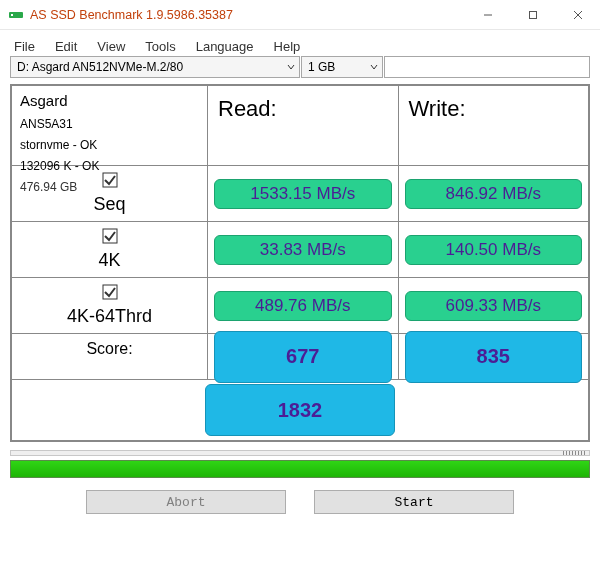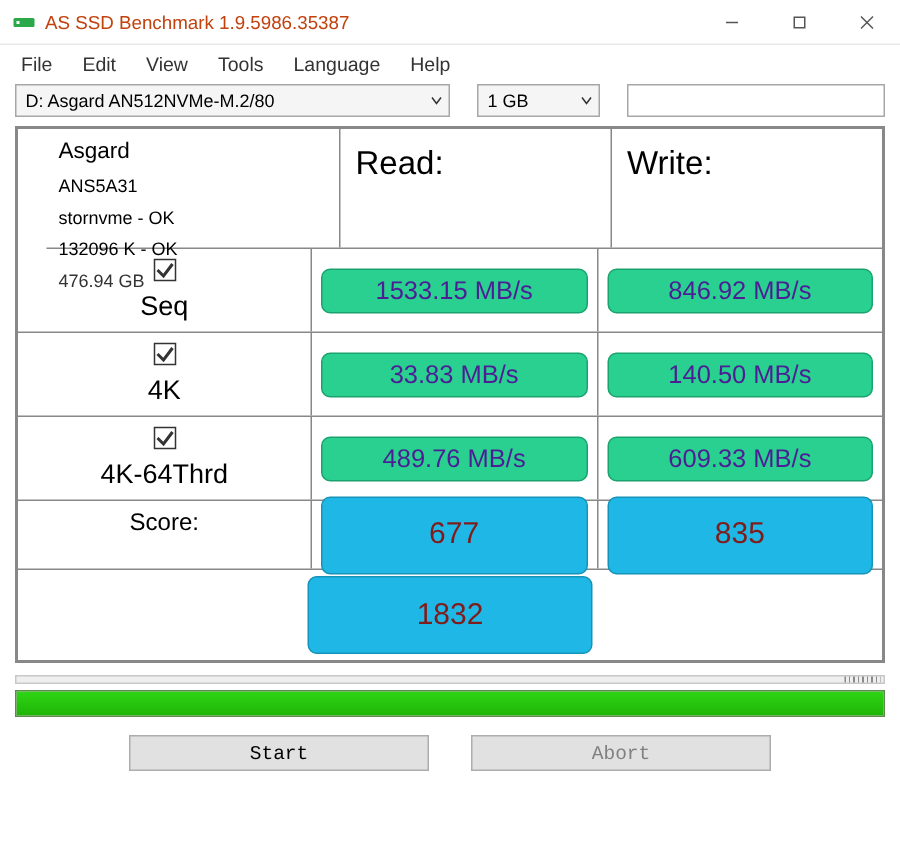--- a/index.html
+++ b/index.html
@@ -28,33 +28,33 @@
   .titlebar .title { flex: 0 0 auto; color: #c2410c; font-size: 12.5px; }
   .titlebar .spacer { flex: 1; }
   .winbtn {
     width: 45px; height: 30px; display: flex; align-items: center; justify-content: center;
     color: #666;
   }
   .winbtn svg { width: 10px; height: 10px; }
   .menubar {
     height: 24px;
     display: flex;
-    align-items: center;
+    align-items: flex-end;
     gap: 20px;
     padding: 0 14px;
     color: #333;
     font-size: 13px;
   }
   .menubar span { cursor: default; }
   .controlrow {
     height: 28px;
     display: flex;
     align-items: center;
     padding: 2px 10px 4px 10px;
-    gap: 18px;
+    gap: 1px;
   }
   .combo {
     border: 1px solid #a7a7a7;
     background: #f5f5f5;
     height: 22px;
     display: flex;
     align-items: center;
     padding: 0 4px 0 6px;
     font-size: 12px;
   }
@@ -89,21 +89,21 @@
     flex-direction: column;
   }
   .cell-read, .cell-write {
     flex: 1;
     padding: 5px 6px;
     display: flex;
     align-items: center;
     justify-content: center;
   }
   .cell-read { border-right: 1px solid #888; }
-  .header-row { height: 80px; margin-left: 19px; }
+  .header-row { height: 80px; }
   .header-row .cell-label {
     flex-direction: column;
     align-items: flex-start;
     justify-content: flex-start;
     font-size: 12px;
     line-height: 1.25;
     font-weight: 400;
   }
   .header-row .vendor { font-size: 15px; }
   .header-row .ok { color: #000000; }
@@ -126,26 +126,26 @@
     align-items: center;
     justify-content: center;
     font-size: 17px;
     font-weight: 400;
   }
   .score-row { height: 46px; }
   .score-row .cell-label { font-size: 16px; }
   .score-chip {
     background: #1fb8e6;
     border: 1px solid #1593b8;
-    color: #7f1d1d;
+    color: #4c1d95;
     border-radius: 6px;
     width: 100%;
     height: 52px;
     display: flex; align-items: center; justify-content: center;
-    font-size: 20px; font-weight: 400;
+    font-size: 20px; font-weight: 700;
   }
   .total-row {
     display: flex;
     justify-content: center;
     padding: 4px 6px;
   }
   .total-row .score-chip { width: 190px; }
   .check {
     width: 16px; height: 16px;
     display: inline-flex; align-items: center; justify-content: center;
@@ -331,15 +331,15 @@
 </div>
 
 <div class="progress-area">
   <div class="progress-thin">
       <div class="stripes"></div>
     </div>
   <div class="progress-full"></div>
 </div>
 
 <div class="buttonrow">
+  <div class="btn disabled">Abort</div>
   <div class="btn">Start</div>
-  <div class="btn disabled">Abort</div>
 </div>
 
 </body></html>

